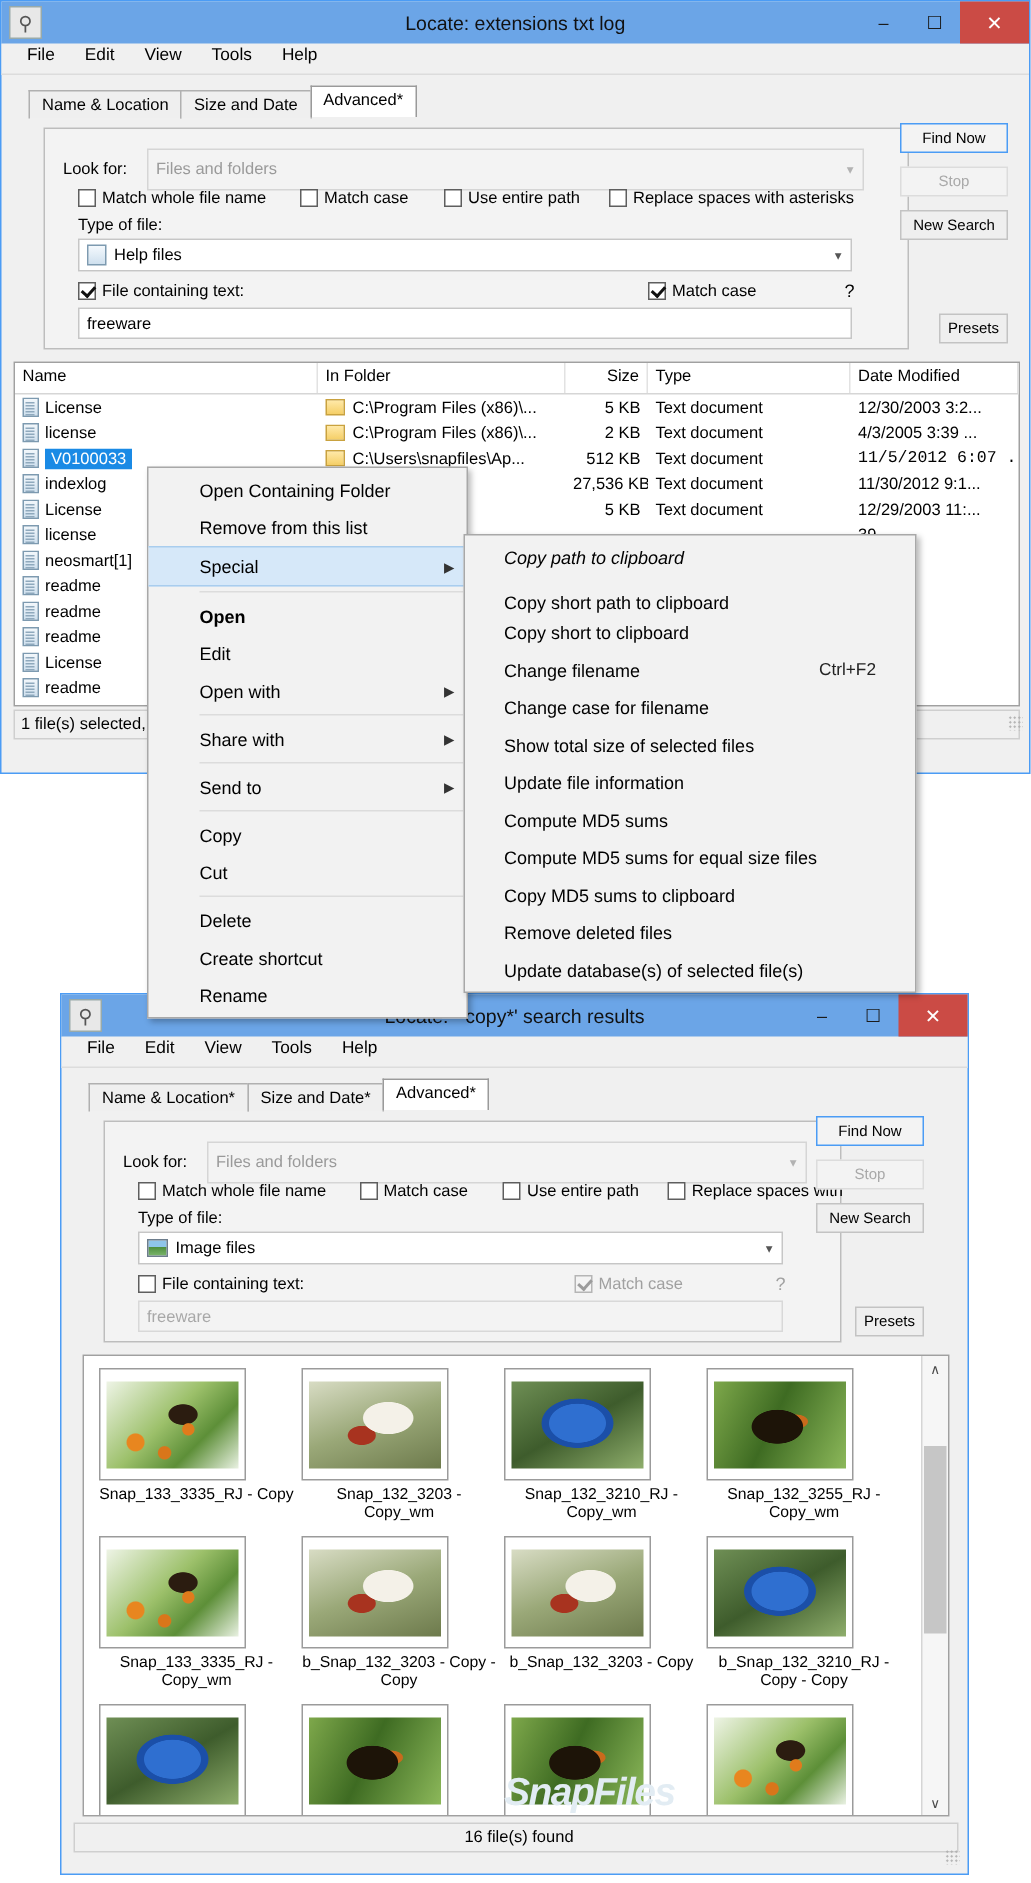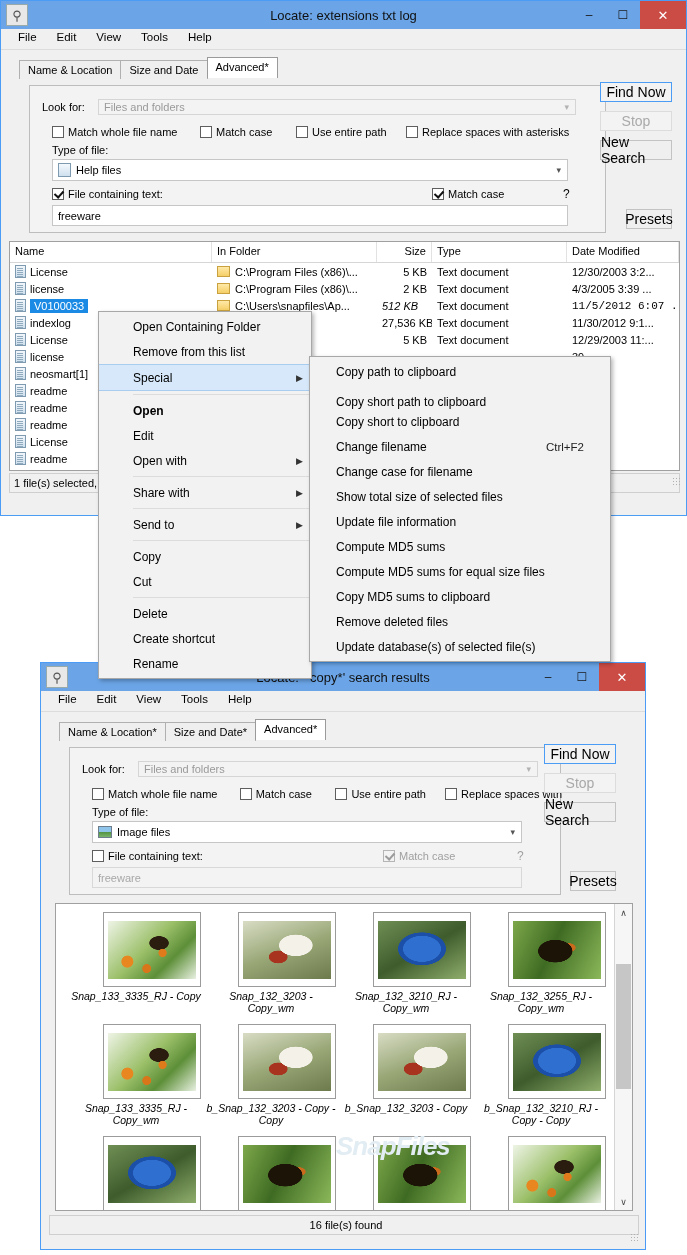--- a/index.html
+++ b/index.html
@@ -24,36 +24,36 @@
   .menubar span{padding:2px 9px;font-size:11.5px;}
   
   .tabstrip{display:flex;align-items:flex-end;height:20px;padding-left:18px;position:relative;z-index:3;}
   .tab{border:1px solid #b0b0b0;border-bottom:none;background:#efefef;padding:3px 8px 3px 8px;
        font-size:11px;margin-right:-1px;line-height:12px;position:relative;top:1px;}
   .tab.active{background:#fff;border-color:#9a9a9a;padding-bottom:5px;top:0;z-index:4;}
   .panel{border:1px solid #bdbdbd;background:#f3f3f3;position:relative;margin:0 0 0 14px;}
   
   .row{display:flex;align-items:center;}
   .lbl{font-size:11px;}
-  .combo{background:#fff;border:1px solid #c6c6c6;height:16px;display:flex;align-items:center;
+  .combo{background:#fff;border:1px solid #c6c6c6;height:28px;display:flex;align-items:center;
          padding:0 2px 0 5px;box-sizing:border-box;font-size:11px;position:relative;}
   .combo.disabled{background:#f3f3f3;color:#9a9a9a;border-color:#d5d5d5;}
   .combo .arrow{margin-left:auto;font-size:9px;color:#555;padding-right:4px;}
   .combo.disabled .arrow{color:#b2b2b2;}
   .cb{width:12px;height:12px;border:1px solid #5e5e5e;background:#fff;display:inline-block;
       box-sizing:border-box;position:relative;flex:none;}
   .cb.checked:after{content:"";position:absolute;left:3px;top:0px;width:4px;height:7px;
       border:solid #111;border-width:0 2px 2px 0;transform:rotate(42deg);}
   .cb.dis{border-color:#b5b5b5;background:#f3f3f3;}
   .cb.dis.checked:after{border-color:#9b9b9b;}
   .cbwrap{display:flex;align-items:center;gap:4px;font-size:11px;}
   .txtinput{background:#fff;border:1px solid #c6c6c6;height:21px;display:flex;align-items:center;
             padding-left:5px;box-sizing:border-box;font-size:11px;}
   .txtinput.disabled{background:#f3f3f3;color:#a8a8a8;border-color:#d8d8d8;}
-  .btn{border:1px solid #c3c3c3;background:#efefef;font-size:14px;display:flex;align-items:center;
+  .btn{border:1px solid #c3c3c3;background:#efefef;font-size:10px;display:flex;align-items:center;
        justify-content:center;box-sizing:border-box;}
   .btn.primary{border:1px solid #4b9cf5;background:#f3f3f3;}
   .btn.disabled{color:#a9a9a9;border-color:#dcdcdc;background:#f3f3f3;}
   
   .listview{background:#fff;border:1px solid #a0a0a0;position:absolute;overflow:hidden;box-sizing:border-box;}
   .lv-head{display:flex;height:20px;border-bottom:1px solid #d6d6d6;background:#fff;font-size:11px;}
   .lv-head div{padding:3px 5px;box-sizing:border-box;border-right:1px solid #e2e2e2;}
   .lv-row{display:flex;height:17px;font-size:11px;align-items:center;}
   .lv-row > div{padding:0 5px;box-sizing:border-box;overflow:hidden;white-space:nowrap;}
   .fileicon{width:11px;height:13px;flex:none;margin-right:4px;position:relative;
@@ -71,32 +71,32 @@
            padding:2px 0;z-index:50;font-size:12px;}
   .ctxmenu .mi{height:25px;display:flex;align-items:center;padding:0 26px 0 34px;white-space:nowrap;position:relative;}
   .ctxmenu .mi.bold{font-weight:bold;}
   .ctxmenu .mi.hl{background:#d6e8f9;border-top:1px solid #a9cdee;border-bottom:1px solid #a9cdee;}
   .ctxmenu .sep{height:1px;background:#dcdcdc;margin:3px 2px 3px 34px;}
   .ctxmenu .sub{position:absolute;right:8px;font-size:9px;color:#333;}
   .ctxmenu .accel{margin-left:auto;padding-left:40px;color:#222;font-size:11.5px;}
   
   .thumbpane{position:absolute;background:#fff;border:1px solid #a0a0a0;box-sizing:border-box;overflow:hidden;}
   .thumbgrid{display:flex;flex-wrap:wrap;padding:8px 6px 0 10px;}
-  .thumbcell{width:135px;margin-bottom:10px;display:flex;flex-direction:column;align-items:flex-end;font-style:italic;}
+  .thumbcell{width:135px;margin-bottom:10px;display:flex;flex-direction:column;align-items:flex-start;}
   .thumbbox{width:98px;height:75px;border:1px solid #9b9b9b;background:#fff;display:flex;
             align-items:center;justify-content:center;overflow:hidden;box-sizing:border-box;}
   .thumbbox > div{width:88px;height:58px;}
   .thumbcap{font-size:10.5px;text-align:center;line-height:12px;margin-top:3px;width:130px;}
   .vscroll{position:absolute;width:16px;background:#f6f6f6;border-left:1px solid #d5d5d5;box-sizing:border-box;}
   .vscroll .arr{height:17px;display:flex;align-items:center;justify-content:center;font-size:9px;color:#4a4a4a;}
   .vscroll .thumb{position:absolute;left:1px;right:1px;background:#c6c6c6;}
   .grip{position:absolute;right:3px;bottom:3px;width:10px;height:10px;
     background-image:radial-gradient(#b0b0b0 35%,transparent 36%);background-size:3px 3px;}
   .watermark{position:absolute;font-weight:bold;font-style:italic;color:#d9e6ef;pointer-events:none;
-             font-size:28px;letter-spacing:-1px;}
+             font-size:28px;letter-spacing:-1px;margin-top:48px;}
 </style>
 </head>
 <body>
 
 <div class="window" style="left:0;top:0;width:687px;height:516px;">
 
   <div class="titlebar">
     <div class="title-icon">⚲</div>
     <div class="title-text">Locate: extensions txt log</div>
     <div class="win-btns">
@@ -213,21 +213,21 @@
         </div>
         <div class="lv-row">
           <div style="width: 202px; display: flex; align-items: center;">
             <span class="fileicon"></span>
             <span class="sel" style="padding: 1px 4px;">V0100033</span>
           </div>
           <div style="width: 165px; display: flex; align-items: center;">
             <span class="foldericon"></span>
             <span>C:\Users\snapfiles\Ap...</span>
           </div>
-          <div style="width: 55px; text-align: left; font-style: italic;">512 KB</div>
+          <div style="width: 55px; text-align: right;">512 KB</div>
           <div style="width: 135px;">Text document</div>
           <div style="width: 112px; font-family: Liberation Mono, monospace;">11/5/2012 6:07 ...</div>
         </div>
         <div class="lv-row">
           <div style="width: 202px; display: flex; align-items: center;">
             <span class="fileicon"></span>
             <span>indexlog</span>
           </div>
           <div style="width: 165px; display: flex; align-items: center;">
             <span class="foldericon"></span>
@@ -373,21 +373,21 @@
       </div>
       <div class="mi">
         <span>Create shortcut</span>
       </div>
       <div class="mi">
         <span>Rename</span>
       </div>
     </div>
 
   <div class="ctxmenu" id="submenu" style="left:308px;top:355px;width:300px;">
-      <div class="mi" style="padding-left: 26px;">
+      <div class="mi" style="padding-left: 26px; font-style: italic;">
         <span>Copy path to clipboard</span>
       </div>
       <div class="mi" style="padding-left: 26px; align-items: flex-end;">
         <span>Copy short path to clipboard</span>
       </div>
       <div class="mi" style="padding-left: 26px;">
         <span>Copy short to clipboard</span>
       </div>
       <div class="mi" style="padding-left: 26px;">
         <span>Change filename</span>

